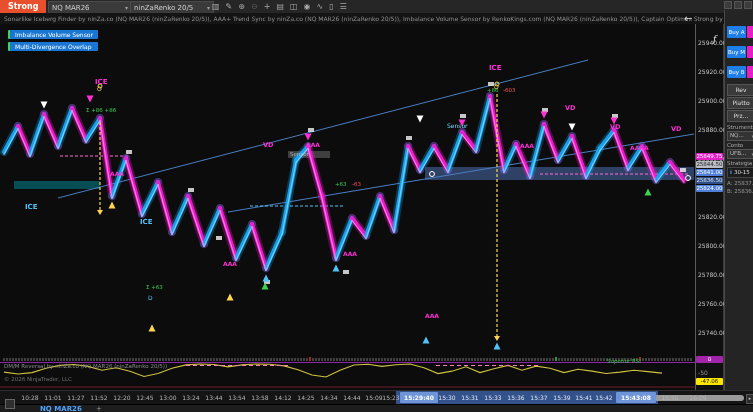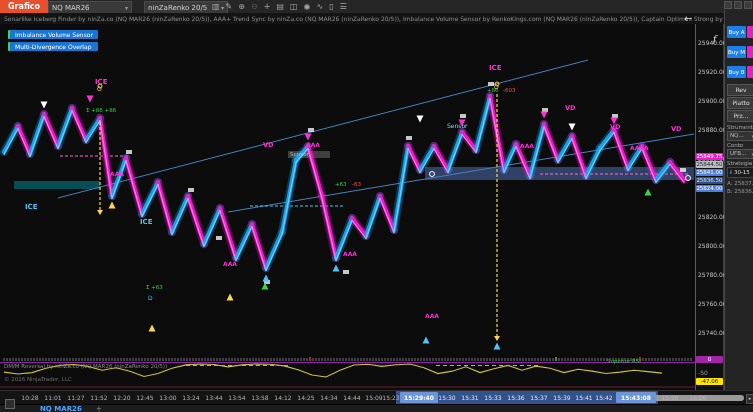--- a/index.html
+++ b/index.html
@@ -63,26 +63,26 @@
   .tb-tab{position:absolute;left:36px;top:0px;color:#4da3ff;font-size:7px;font-weight:bold;line-height:8px;
           border-bottom:2px solid #4da3ff;padding:0 4px;}
   .tb-plus{position:absolute;left:96px;top:0px;color:#999;font-size:7px;line-height:8px;}
 </style>
 </head>
 <body>
 
 <div class="screen">
 
   <div class="topbar">
-    <div class="tab-grafico">Grafico</div>
+    <div class="tab-grafico">Strong</div>
     <div class="combo" style="left:48px;width:76px;">
       <span>NQ MAR26</span>
       <span class="chev" style="margin-left:auto;">▾</span>
     </div>
-    <div class="combo" style="left:144px;width:76px;">
+    <div class="combo" style="left:130px;width:76px;">
       <span>ninZaRenko 20/5</span>
       <span class="chev" style="margin-left:auto;">▾</span>
     </div>
     <div class="tool-icons" id="tool-icons">
         <span>▥</span>
         <span>✎</span>
         <span>⊕</span>
         <span style="color: rgb(90, 90, 90);">⊖</span>
         <span>+</span>
         <span>▤</span>

